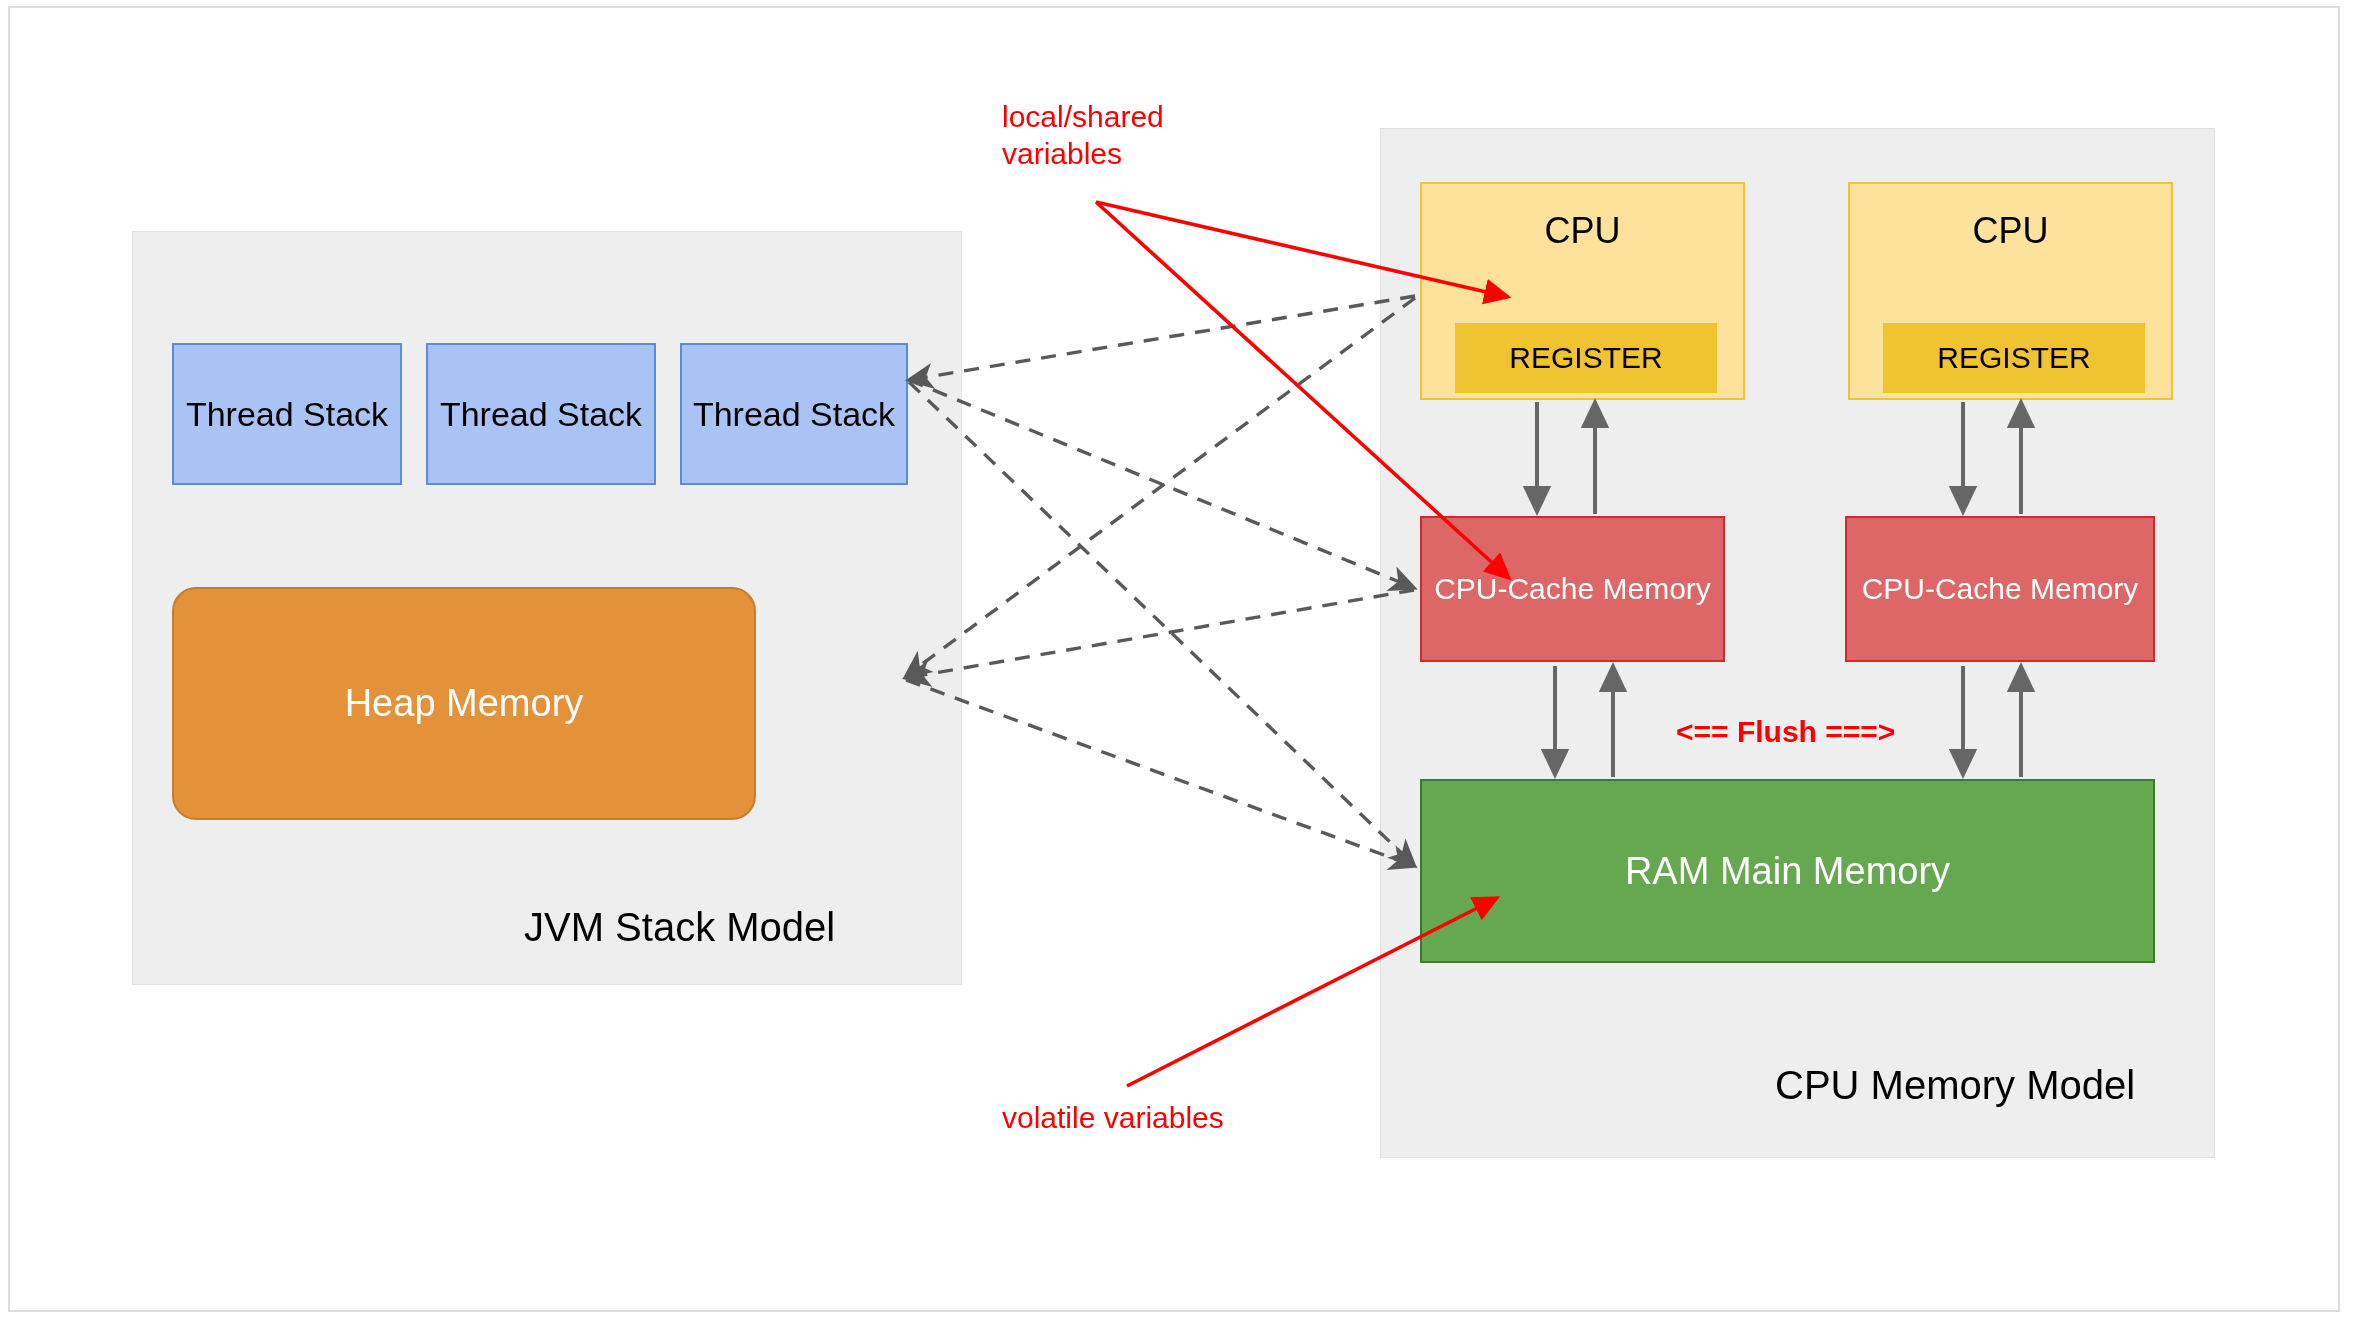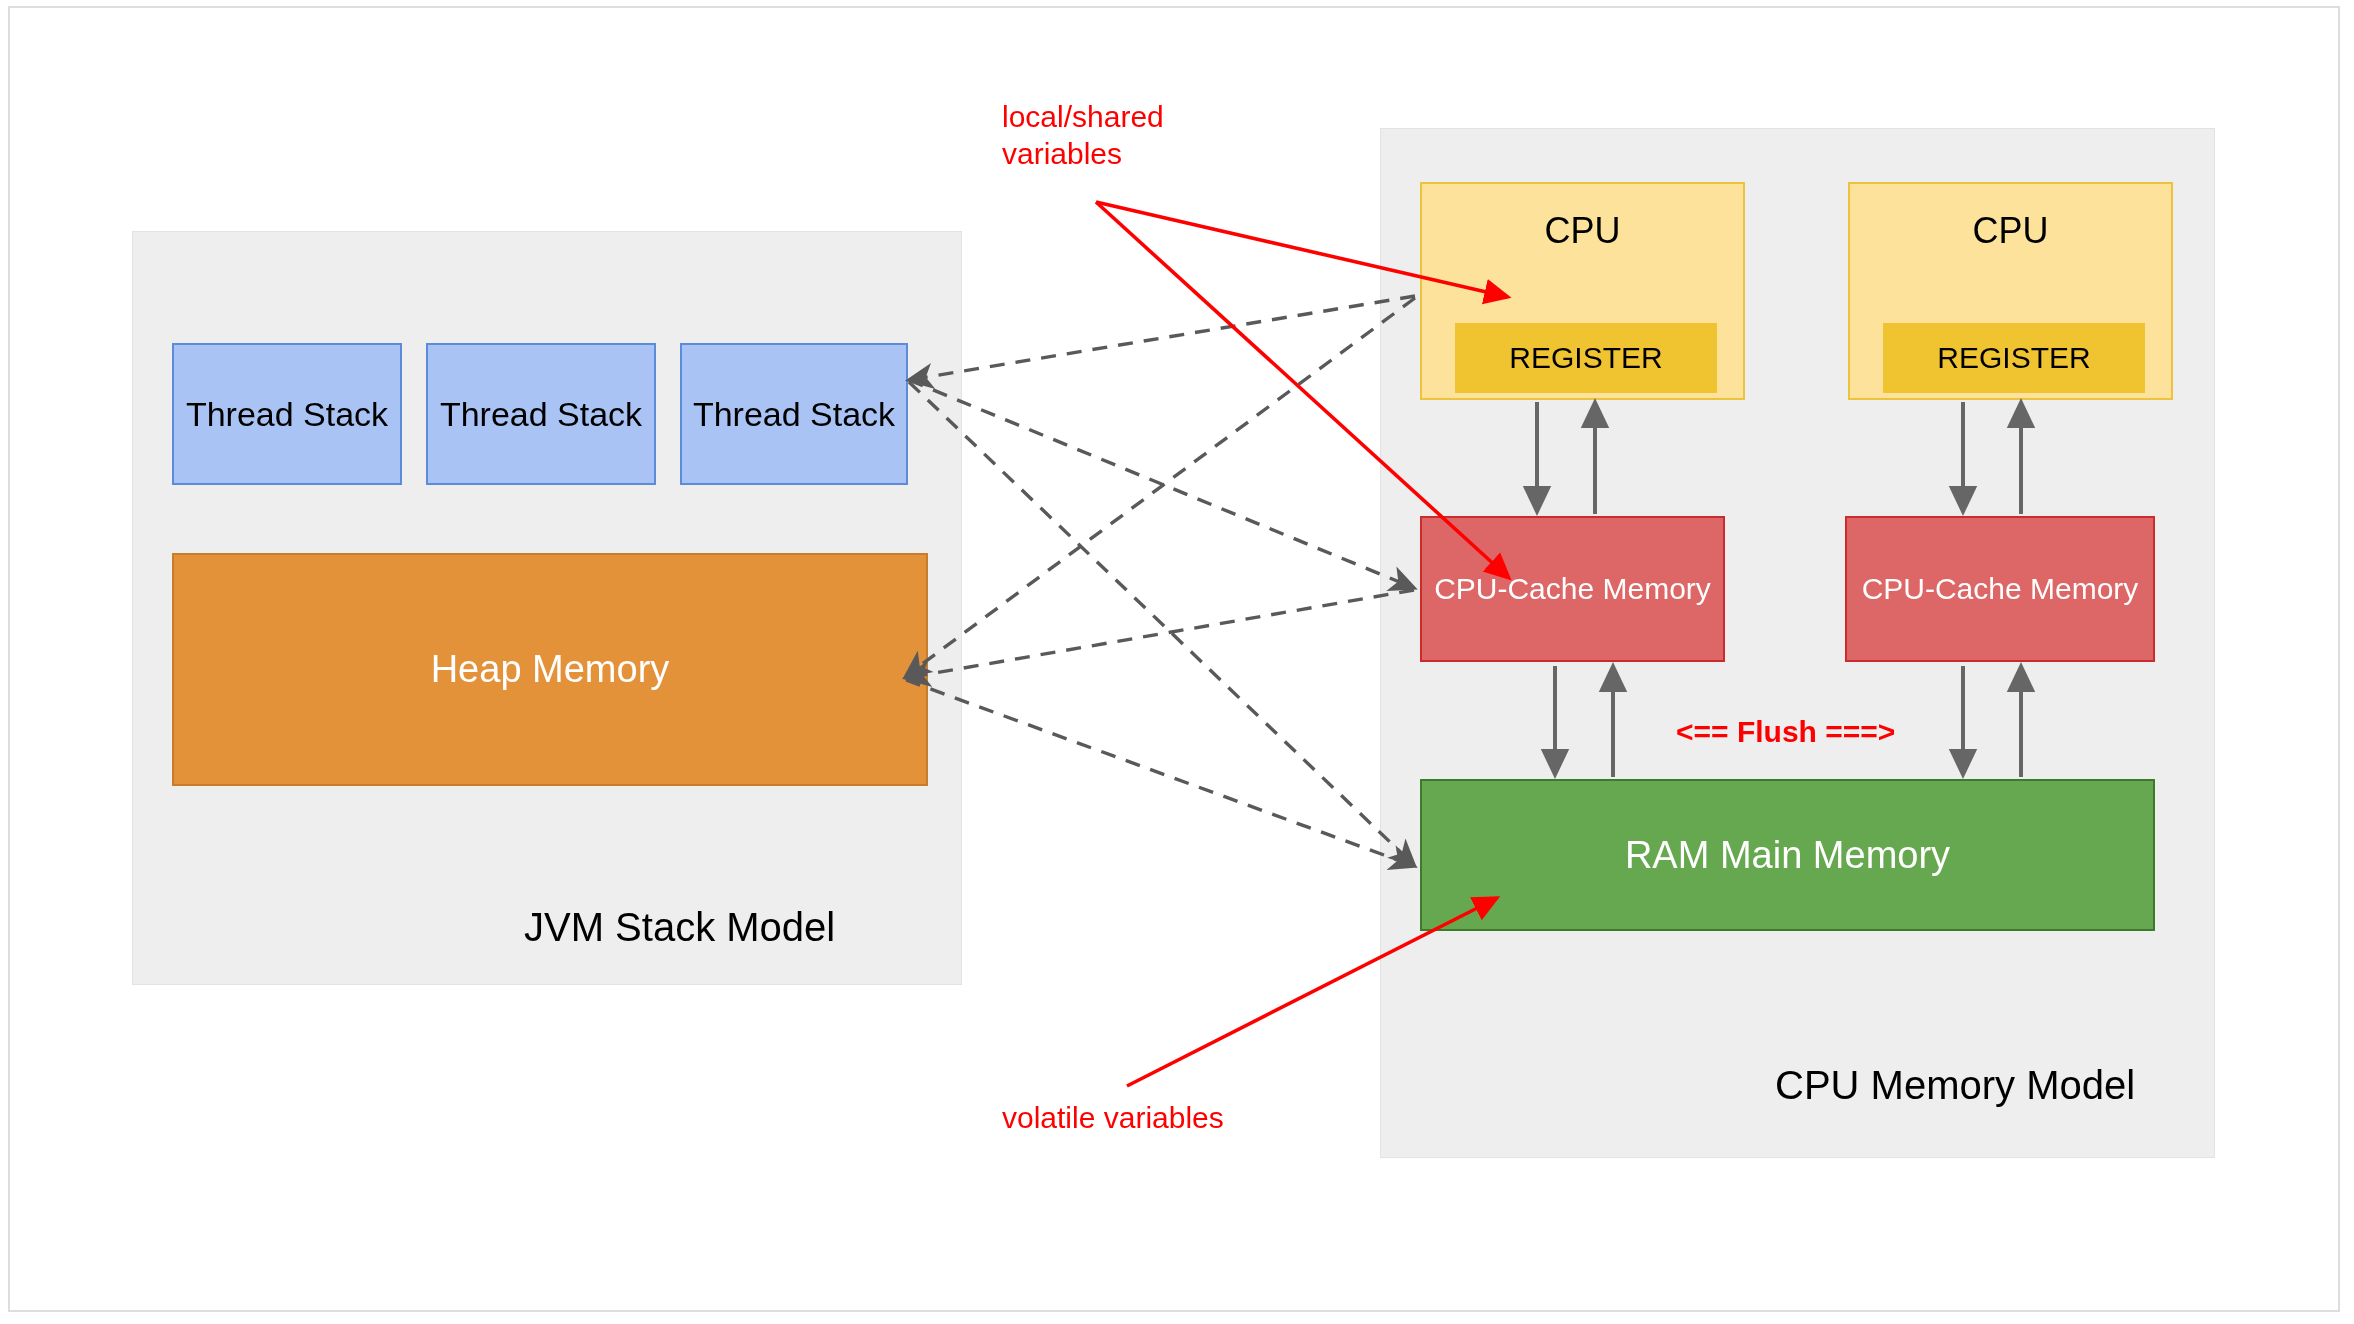--- a/index.html
+++ b/index.html
@@ -133,21 +133,21 @@
 
   <div class="block thread-stack" style="left:172px; top:305px; width:230px; height:142px;">Thread
 Stack</div>
 
   <div class="block thread-stack" style="left:426px; top:305px; width:230px; height:142px;">Thread
 Stack</div>
 
   <div class="block thread-stack" style="left:680px; top:305px; width:228px; height:142px;">Thread
 Stack</div>
 
-  <div class="block heap" style="left:172px; top:553px; width:756px; height:233px;">Heap Memory</div>
+  <div class="block heap" style="left:172px; top:587px; width:584px; height:233px;border-radius:24px;">Heap Memory</div>
 
   <div class="panel-title" style="left:524px; top:905px;">JVM Stack Model</div>
 
   <div class="panel" style="left:1380px; top:128px; width:835px; height:1030px;"></div>
 
   <div class="block cpu-outer" style="left:1420px; top:182px; width:325px; height:218px;">
     <div class="cpu-label">CPU</div>
     <div class="register" style="left:33px; top:115px; width:262px; height:70px;">REGISTER</div>
   </div>
 
@@ -155,21 +155,21 @@
 Memory</div>
 
   <div class="block cpu-outer" style="left:1848px; top:182px; width:325px; height:218px;">
     <div class="cpu-label">CPU</div>
     <div class="register" style="left:33px; top:115px; width:262px; height:70px;">REGISTER</div>
   </div>
 
   <div class="block cache" style="left:1845px; top:516px; width:310px; height:146px;">CPU-Cache
 Memory</div>
 
-  <div class="block ram" style="left:1420px; top:779px; width:735px; height:152px;">RAM Main Memory</div>
+  <div class="block ram" style="left:1420px; top:779px; width:735px; height:184px;">RAM Main Memory</div>
 
   <div class="flush-label" style="left:1676px; top:715px;">&lt;== Flush ===&gt;</div>
 
   <div class="panel-title" style="left:1775px; top:1063px;">CPU Memory Model</div>
 
   <div class="note" style="left:1002px; top:98px; width:190px;">local/shared
 variables</div>
 
   <div class="note" style="left:1002px; top:1099px; width:250px;">volatile variables</div>
 

